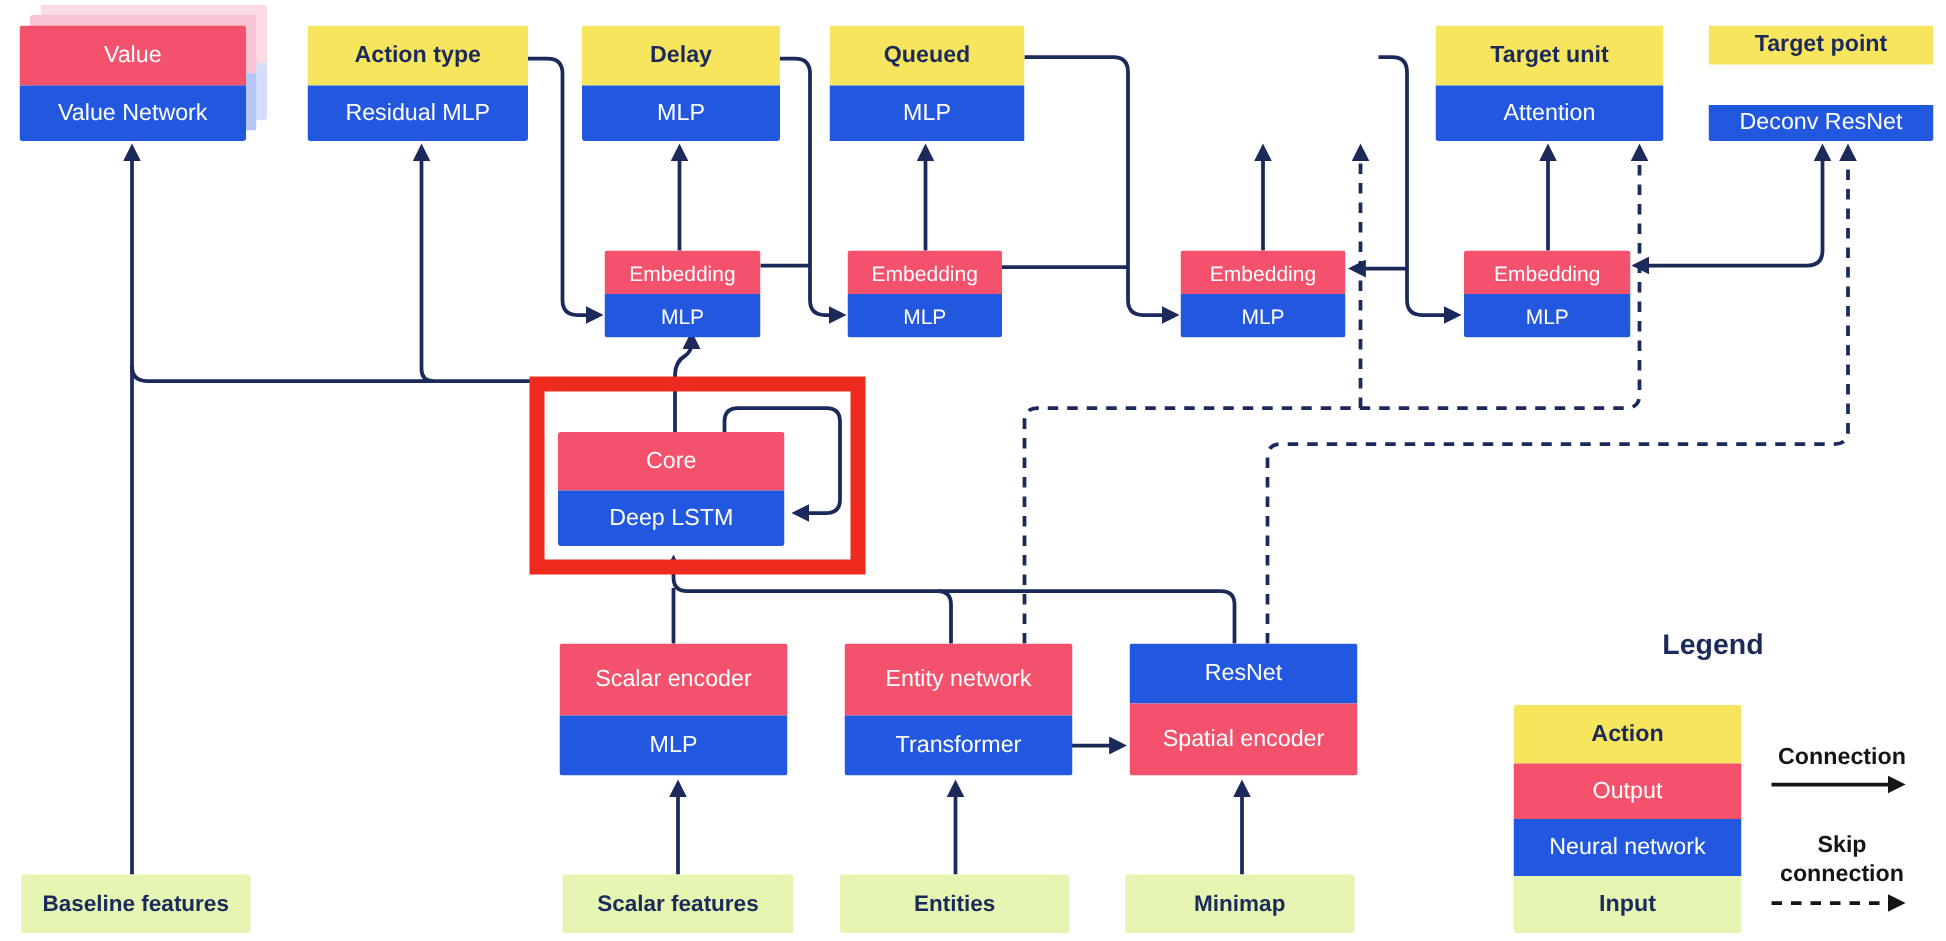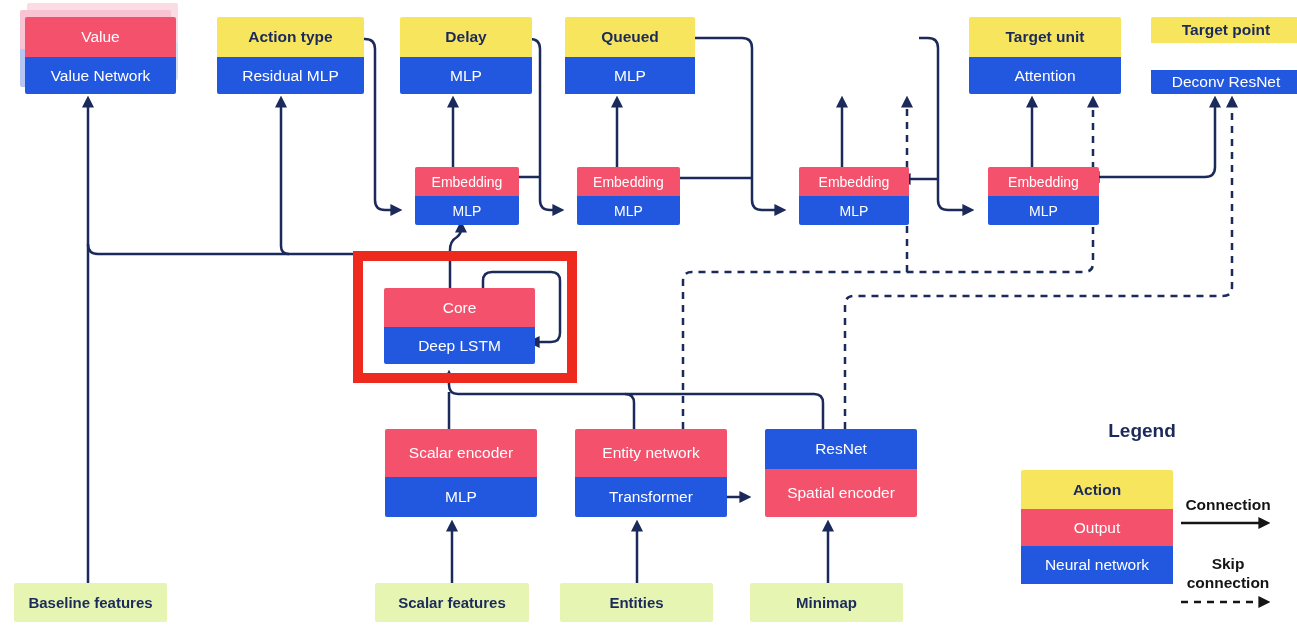--- a/index.html
+++ b/index.html
@@ -4,21 +4,21 @@
 <style>
   :root{
     --action_yellow:#F8E55E; --output_pink:#F4516C; --network_blue:#2158DF;
     --input_green:#E6F6B2; --line_navy:#1B2A5B; --highlight_red:#EE2A1E;
     --ghost_pink1:#F8C3D2; --ghost_blue1:#B6C6F4; --ghost_pink2:#FBDBE4; --ghost_blue2:#D5DEF9;
   }
   html,body{margin:0;padding:0;background:#fff;}
   #canvas{position:relative;width:1297px;height:627px;background:#fff;overflow:hidden;
           font-family:"Liberation Sans","DejaVu Sans",sans-serif;}
   #lines{position:absolute;left:0;top:0;z-index:1;}
-  .box{position:absolute;z-index:2;display:flex;flex-direction:column;border-radius:2px;overflow:hidden;margin-left:12px;}
+  .box{position:absolute;z-index:2;display:flex;flex-direction:column;border-radius:2px;overflow:hidden;}
   .band{display:flex;align-items:center;justify-content:center;text-align:center;}
   .yellow{background:var(--action_yellow);color:var(--line_navy);font-weight:600;font-size:15.5px;}
   .pinkband{background:var(--output_pink);color:#fff;font-weight:500;font-size:15.5px;}
   .blueband{background:var(--network_blue);color:#fff;font-weight:500;font-size:15.5px;}
   .emb .pinkband,.emb .blueband{font-size:14px;}
   .ghost{position:absolute;z-index:1;border-radius:2px;overflow:hidden;display:flex;flex-direction:column;}
   .ghost div{flex:1;}
   .input-box{position:absolute;z-index:2;background:var(--input_green);color:var(--line_navy);
              display:flex;align-items:center;justify-content:center;font-weight:700;font-size:15px;border-radius:2px;}
   #core-highlight{position:absolute;z-index:5;border:10px solid var(--highlight_red);box-sizing:border-box;}
@@ -151,17 +151,18 @@
   <div class="input-box" style="left:14px;top:583px;width:153px;height:39px;">Baseline features</div>
   <div class="input-box" style="left:375px;top:583px;width:154px;height:39px;">Scalar features</div>
   <div class="input-box" style="left:560px;top:583px;width:153px;height:39px;">Entities</div>
   <div class="input-box" style="left:750px;top:583px;width:153px;height:39px;">Minimap</div>
 
   <div class="legend-title" style="left:1009px;top:420px;width:266px;">Legend</div>
   <div class="box" style="left:1009px;top:470px;width:152px;height:152px;">
     <div class="band yellow" style="height:39px;font-size:15.5px;">Action</div>
     <div class="band pinkband" style="height:37px;">Output</div>
     <div class="band blueband" style="height:38px;">Neural network</div>
+    <div class="band" style="height:38px;background:var(--input_green);color:var(--line_navy);font-weight:600;font-size:15.5px;">Input</div>
   </div>
   <div class="legend-conn-label" style="left:1178px;top:496px;width:100px;">Connection</div>
   <div class="legend-conn-label" style="left:1186px;top:555px;width:84px;">Skip connection</div>
 
 </div>
 
 </body></html>

